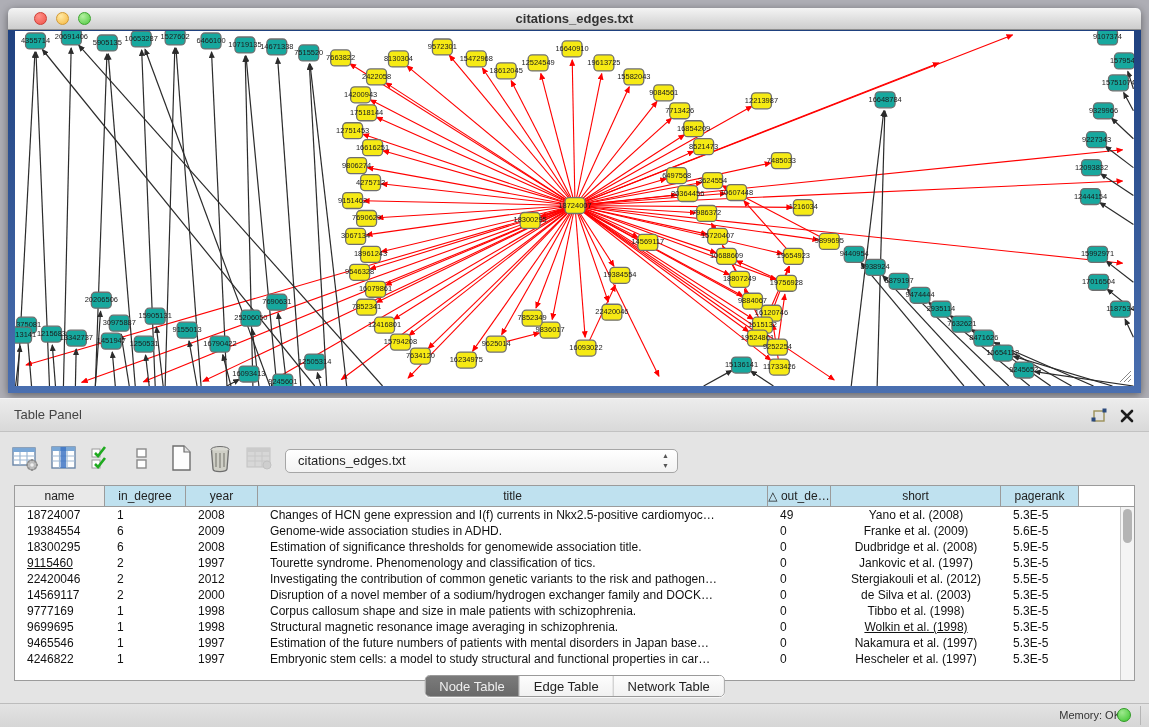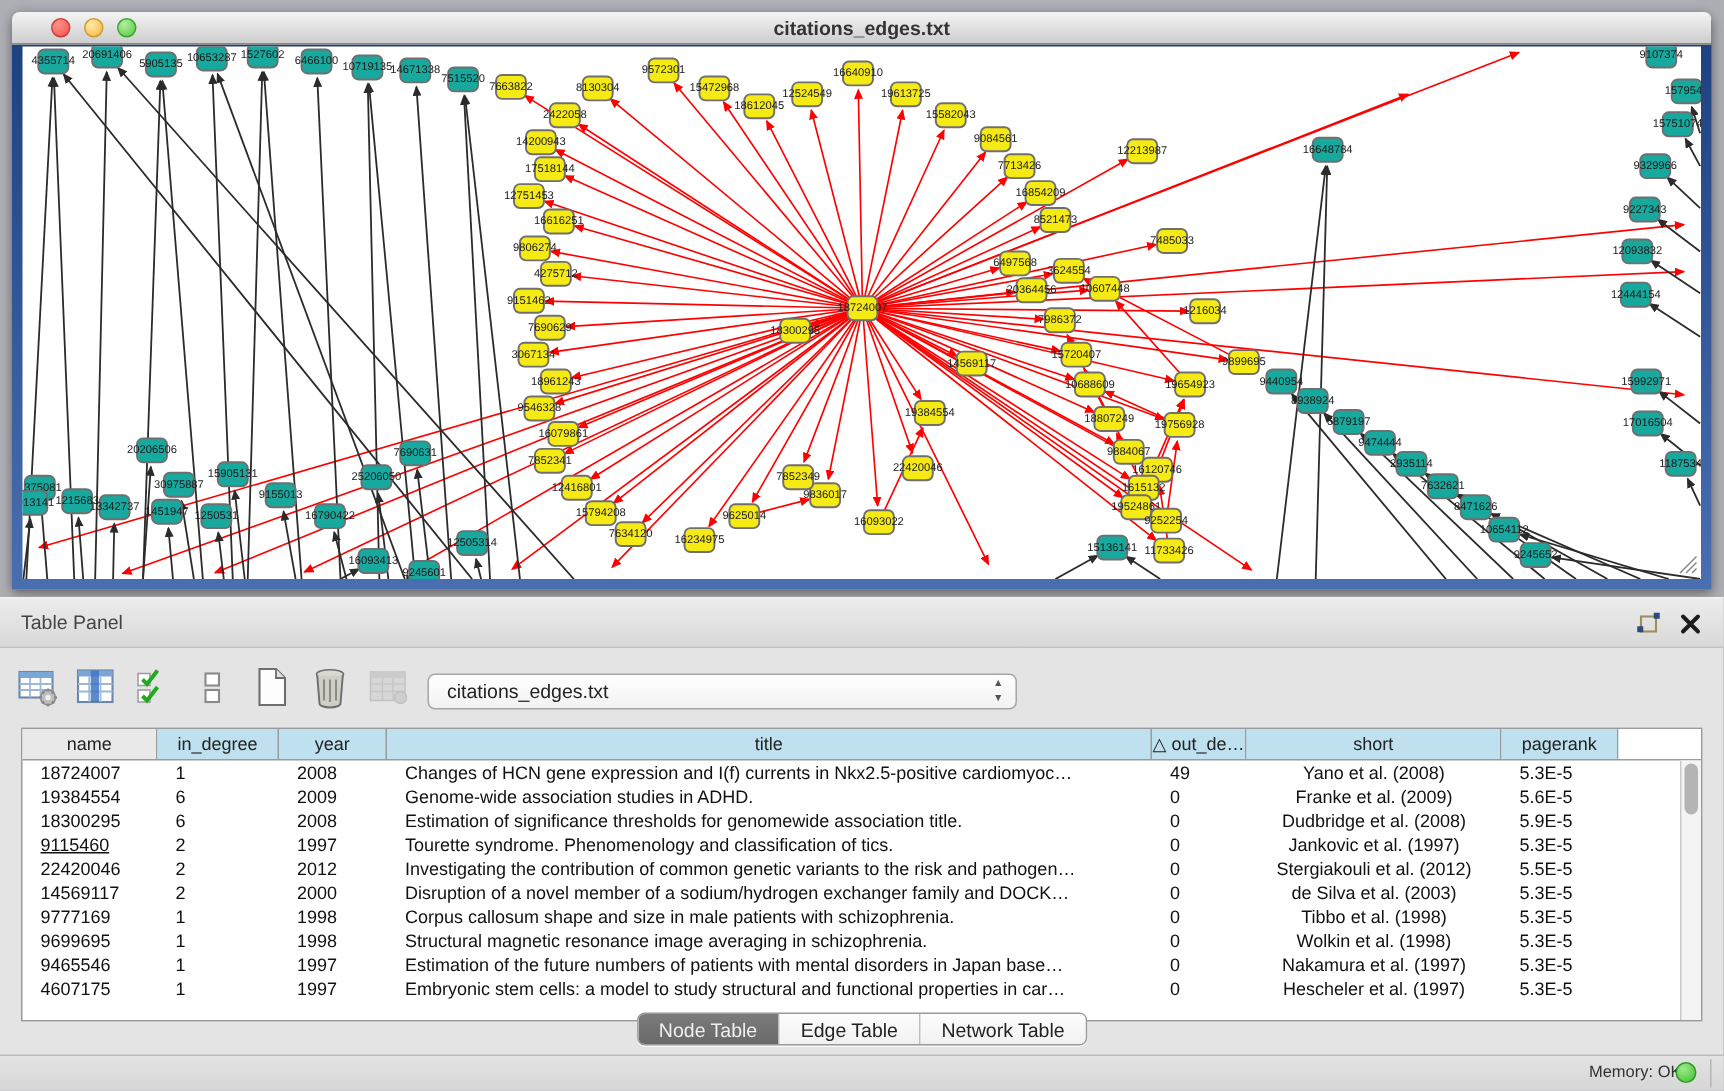--- a/index.html
+++ b/index.html
@@ -805,34 +805,34 @@
           <div class="td" style="width: 63px;">0</div>
           <div class="td center" style="width: 170px;">Tibbo et al. (1998)</div>
           <div class="td" style="width: 78px;">5.3E-5</div>
         </div>
         <div class="tr">
           <div class="td" style="width: 90px;">9699695</div>
           <div class="td" style="width: 81px;">1</div>
           <div class="td" style="width: 72px;">1998</div>
           <div class="td" style="width: 510px;">Structural magnetic resonance image averaging in schizophrenia.</div>
           <div class="td" style="width: 63px;">0</div>
-          <div class="td center" style="width: 170px;">Wolkin et al. (1998)</div>
+          <div class="td center" style="width: 170px; text-decoration: underline;">Wolkin et al. (1998)</div>
           <div class="td" style="width: 78px;">5.3E-5</div>
         </div>
         <div class="tr">
           <div class="td" style="width: 90px;">9465546</div>
           <div class="td" style="width: 81px;">1</div>
           <div class="td" style="width: 72px;">1997</div>
           <div class="td" style="width: 510px;">Estimation of the future numbers of patients with mental disorders in Japan base…</div>
           <div class="td" style="width: 63px;">0</div>
           <div class="td center" style="width: 170px;">Nakamura et al. (1997)</div>
           <div class="td" style="width: 78px;">5.3E-5</div>
         </div>
         <div class="tr">
-          <div class="td" style="width: 90px;">4607175</div>
+          <div class="td" style="width: 90px;">4246822</div>
           <div class="td" style="width: 81px;">1</div>
           <div class="td" style="width: 72px;">1997</div>
           <div class="td" style="width: 510px;">Embryonic stem cells: a model to study structural and functional properties in car…</div>
           <div class="td" style="width: 63px;">0</div>
           <div class="td center" style="width: 170px;">Hescheler et al. (1997)</div>
           <div class="td" style="width: 78px;">5.3E-5</div>
         </div>
       </div>
     <div class="vscroll">
       <div class="vthumb"></div>

